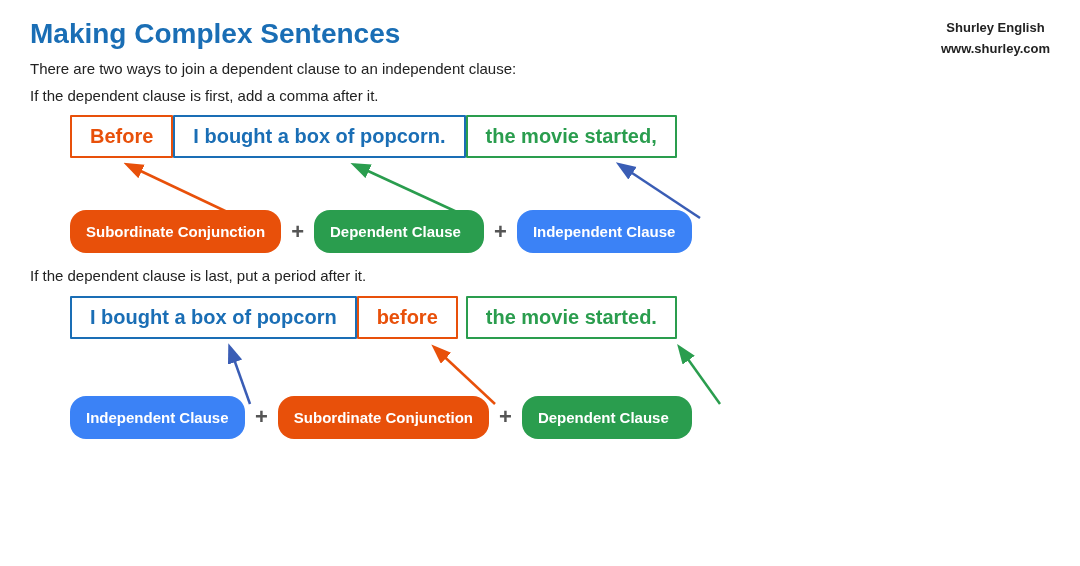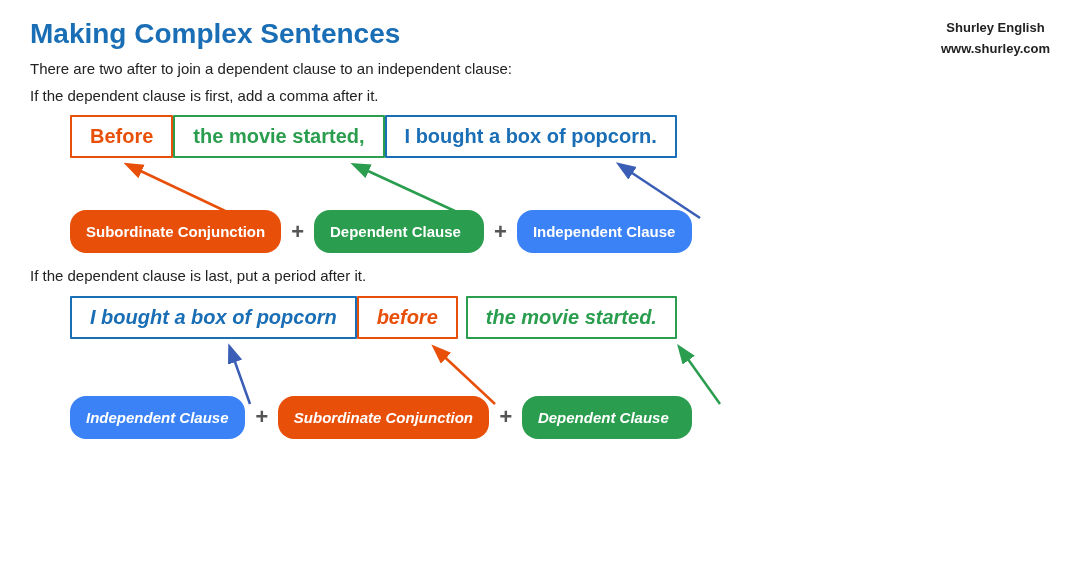--- a/index.html
+++ b/index.html
@@ -86,42 +86,41 @@
       pointer-events: none;
       overflow: visible;
     }
 
     
     .bottom-diagram-area {
       position: relative;
       margin-top: 8px;
       height: 130px;
       margin-left: 20px;
-      font-style: italic;
     }
   </style>
 </head>
 <body>
 
 <div class="brand">
   <div>Shurley English</div>
   <div>www.shurley.com</div>
 </div>
 
 <h1 class="title">Making Complex Sentences</h1>
 
-<p class="intro-text">There are two after to join a dependent clause to an independent clause:</p>
+<p class="intro-text">There are two ways to join a dependent clause to an independent clause:</p>
 <p class="intro-text">If the dependent clause is first, add a comma after it.</p>
 
 <div class="diagram-area" style="height:140px; margin-left:10px;">
 
   <div style="position:absolute; top:0; left:30px; display:flex; align-items:stretch;">
     <div class="word-box box-orange" style="font-size:20px; padding:8px 18px;">Before</div>
+    <div class="word-box box-blue" style="font-size:20px; padding:8px 18px; margin-left:0px;">I bought a box of popcorn.</div>
     <div class="word-box box-green" style="font-size:20px; padding:8px 18px; margin-left:0px;">the movie started,</div>
-    <div class="word-box box-blue" style="font-size:20px; padding:8px 18px; margin-left:0px;">I bought a box of popcorn.</div>
   </div>
 
   <svg class="arrows-svg" viewBox="0 0 900 140" style="position:absolute;top:0;left:0;width:900px;height:140px;">
 
     <defs>
       <marker id="arrowhead-orange" markerWidth="8" markerHeight="8" refX="6" refY="3" orient="auto">
         <polygon points="0 0, 8 3, 0 6" fill="#e8500a"></polygon>
       </marker>
       <marker id="arrowhead-green" markerWidth="8" markerHeight="8" refX="6" refY="3" orient="auto">
         <polygon points="0 0, 8 3, 0 6" fill="#2a9d4e"></polygon>

